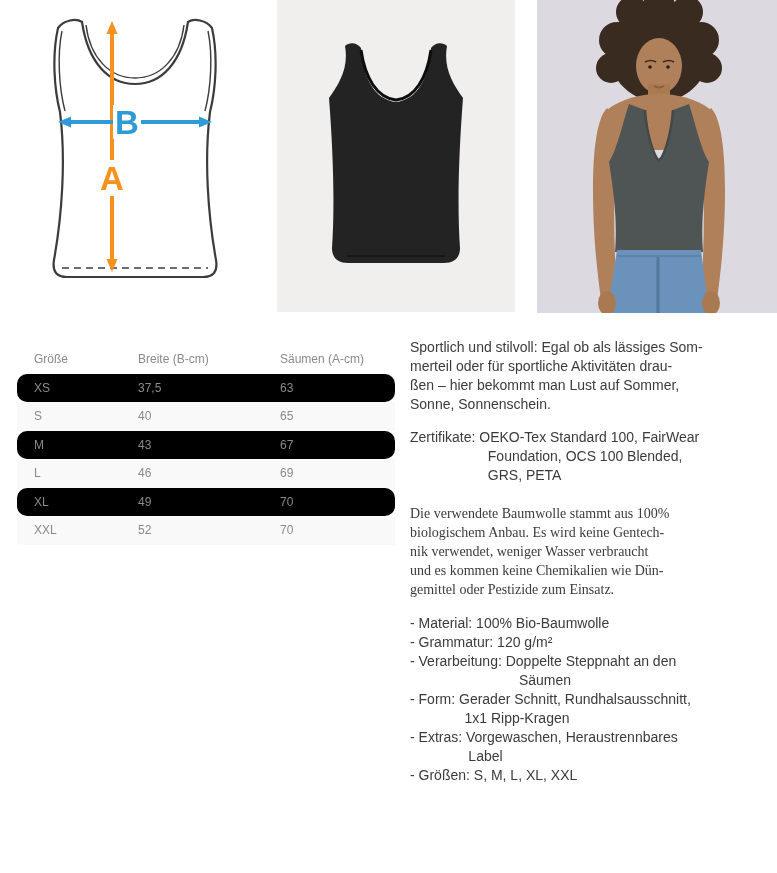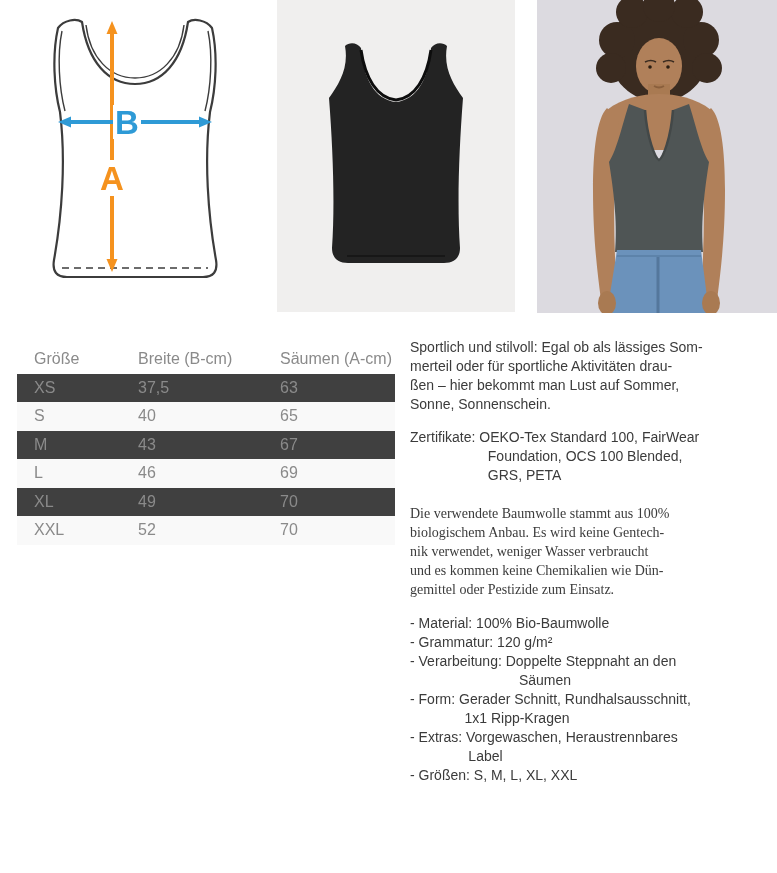--- a/index.html
+++ b/index.html
@@ -9,25 +9,25 @@
     position:relative; width:777px; height:873px;
     background:#ffffff; overflow:hidden;
   }
   
   .diagram-box { position:absolute; left:20px; top:10px; width:230px; height:300px; background:#ffffff; }
   .flat-photo  { position:absolute; left:277px; top:0;  width:238px; height:312px; }
   .model-photo { position:absolute; left:537px; top:0;  width:240px; height:313px; }
   .diagram-box svg, .flat-photo svg, .model-photo svg { display:block; width:100%; height:100%; }
 
   
-  .size-table { position:absolute; left:17px; top:345px; width:378px; font-size:16px; color:#8a8a8a; }
+  .size-table { position:absolute; left:17px; top:345px; width:378px; font-size:12px; color:#8a8a8a; }
   .trow { display:grid; grid-template-columns:104px 142px 1fr; align-items:center;
           height:28.5px; padding-left:17px; }
   .trow.head { background:#ffffff; }
-  .trow.dark { background:#404040; }
+  .trow.dark { background:#000000;border-radius:10px; }
   .trow.lite { background:#f9f9f9; }
 
   .tolerance { position:absolute; left:22px; top:566px; width:380px;
                font-size:16.5px; color:#3b3b3b; }
 
   
   .description { position:absolute; left:410px; top:330px; width:366px;
                  color:#3b3b3b; font-size:14px; line-height:19px; }
   .description p { white-space:pre-wrap; }
   .description .p-intro   { margin-top:8px; }

